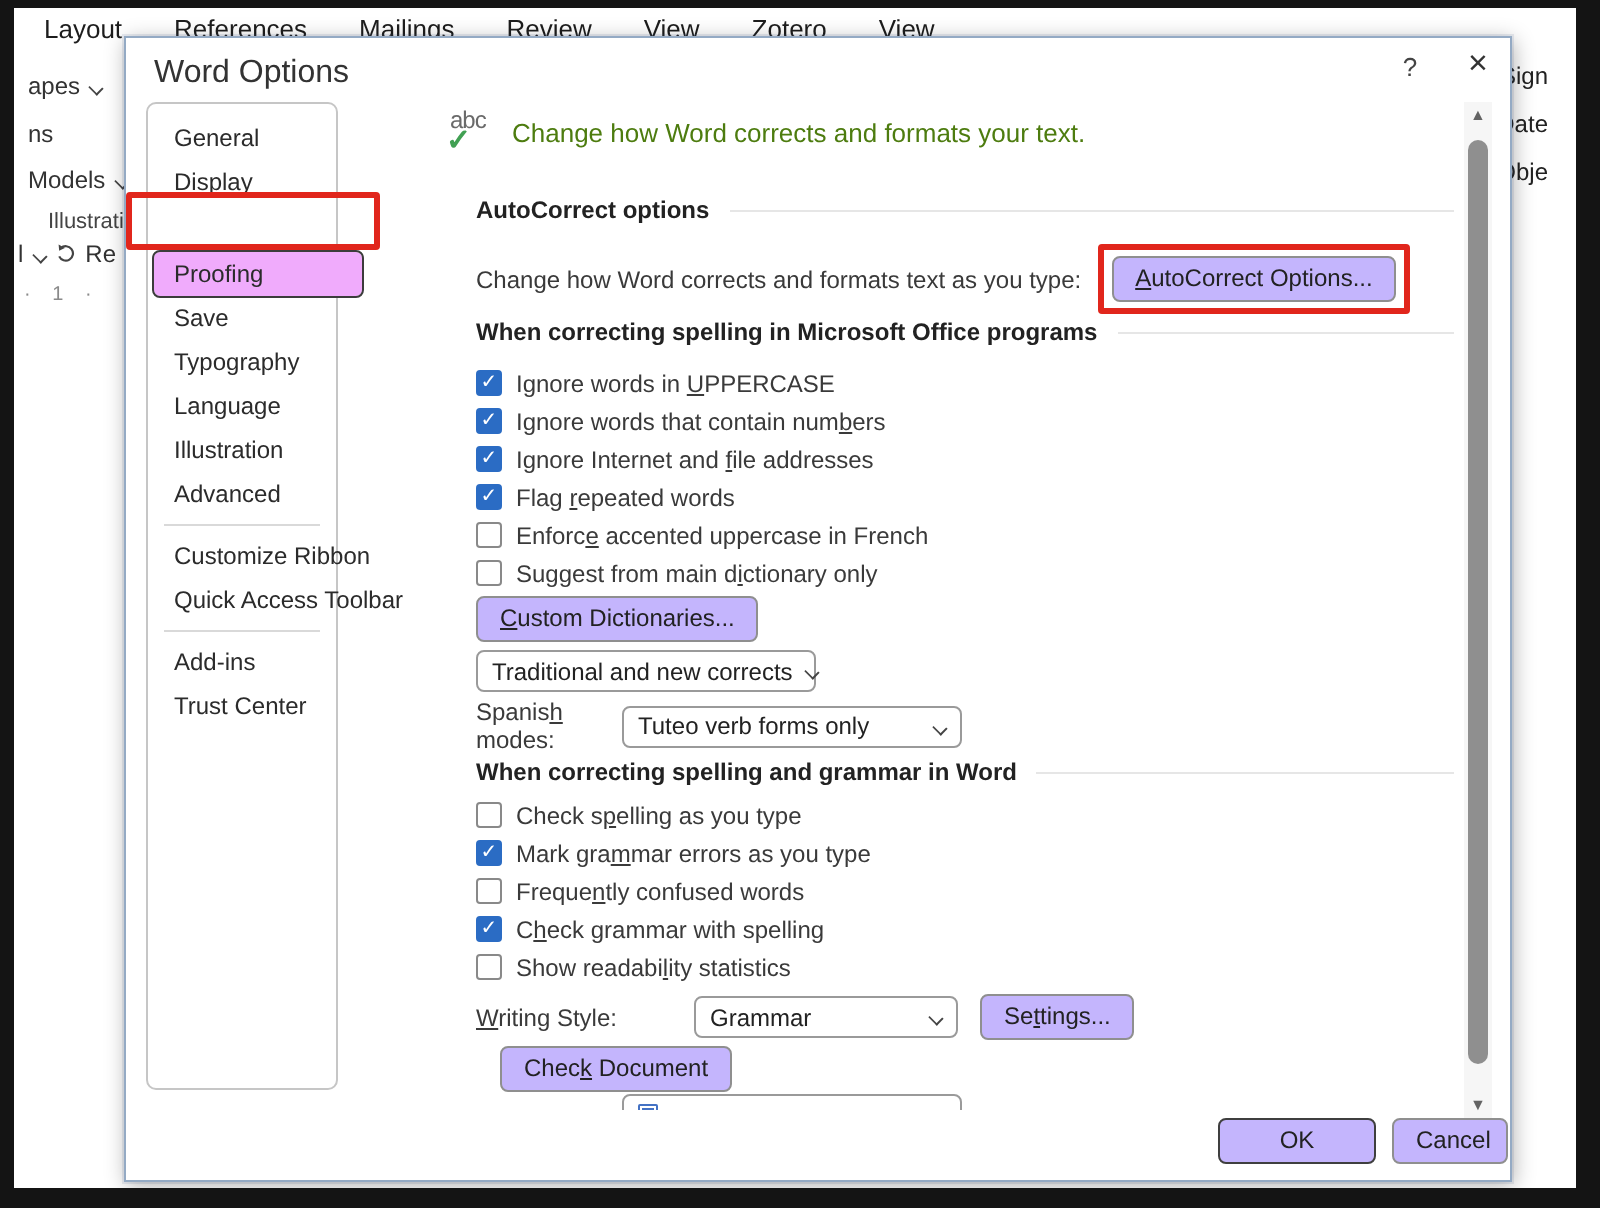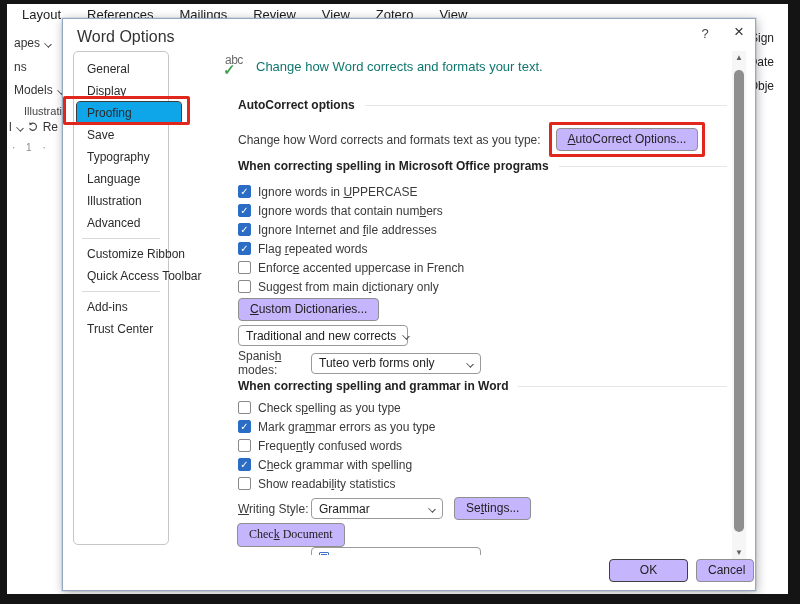--- a/index.html
+++ b/index.html
@@ -33,36 +33,36 @@
             border:1px solid #94aac4; box-shadow:1px 2px 10px rgba(0,0,0,.30), 0 0 0 1px rgba(80,110,160,.12);
             font-size:12px; color:#3a3a3a; }
   .dlg-title { position:absolute; left:14px; top:9px; font-size:16px; color:#333; }
   .dlg-help  { position:absolute; left:633px; top:7px; font-size:13px; color:#444; width:18px; text-align:center; }
   .dlg-close { position:absolute; left:666px; top:3px; font-size:17px; color:#333; width:20px; text-align:center; }
 
   
   .sidebar { position:absolute; left:10px; top:32px; width:96px; height:494px;
              border:1px solid #c6c6c6; border-radius:5px; background:#fff; padding-top:6px; }
   .sb-item { height:22px; line-height:22px; padding-left:13px; color:#2b2b2b; white-space:nowrap; }
-  .sb-item.selected { outline:1px solid #3c3c3c; border-radius:3px; background:#0ea5e9; position:relative; z-index:2;
-                      width:104px; margin-left:3px; padding-left:10px; }
+  .sb-item.selected { outline:1px solid #3c3c3c; border-radius:3px; background:#f0abfc; position:relative; z-index:2;
+                      width:104px; margin-left:3px; padding-left:10px;margin-top:24px; }
   .sb-div { border-top:1px solid #d9d9d9; margin:4px 8px 4px 8px; }
 
   .red-box { position:absolute; border:3px solid #e1261c; border-radius:2px; z-index:10; pointer-events:none; }
   .red-proofing { left:0px; top:77px; width:127px; height:29px; }
 
   
   .content { position:absolute; left:160px; top:30px; width:506px; height:506px; overflow:hidden; }
   .c-abs { position:absolute; }
 
   .intro { left:0; top:4px; display:flex; align-items:center; gap:9px; }
   .abc-icon { width:24px; height:26px; position:relative; flex:none; }
   .abc-icon .t { position:absolute; left:2px; top:0; font-size:12px; color:#6a6a6a; letter-spacing:-0.5px; }
   .abc-icon .c { position:absolute; left:0px; top:8px; font-size:15px; color:#41a053; font-weight:bold; }
-  .intro-text { font-size:13px; color:#0f766e; }
+  .intro-text { font-size:13px; color:#4d7c0f; }
 
   .sec-head { left:15px; right:2px; display:flex; align-items:center; gap:10px; }
   .sec-head b { font-size:12px; color:#222; white-space:nowrap; }
   .sec-head i { flex:1; border-top:1px solid #e6e6e6; }
 
   .ac-row { left:15px; top:73px; display:flex; align-items:center; }
   .red-inline { border:3px solid #e1261c; border-radius:2px; padding:3px 4px; margin-left:8px; }
 
   .btn { display:inline-block; background:#c4b5fd; border:1px solid #8f8f8f; border-radius:4px;
          padding:3px 11px 4px; font-size:12px; color:#222; white-space:nowrap; }
@@ -284,28 +284,28 @@
             <span>C<u>h</u>eck grammar with spelling</span>
           </div>
           <div class="cb-row" style="top: 425px;">
             <span class="cb"></span>
             <span>Show readabi<u>l</u>ity statistics</span>
           </div>
         </div>
 
       <div class="modes-row" style="top:448px;">
         <span class="modes-label"><u>W</u>riting Style:</span>
-        <span class="dd" style="width:132px;">
+        <span class="dd" style="width:132px;margin-left:36px;">
           <span>Grammar</span>
           <span class="chev"></span>
         </span>
         <span class="btn" style="margin-left:11px;">Se<u>t</u>tings...</span>
       </div>
 
-      <div class="c-abs" style="left:14px; top:474px;font-family:Liberation Serif, serif;">
+      <div class="c-abs" style="left:27px; top:474px;">
         <span class="btn">Chec<u>k</u> Document</span>
       </div>
 
       <div class="c-abs" style="left:88px; top:498px;">
         <span class="dd" style="width:170px;">
           <span style="display:inline-flex; align-items:center; gap:5px;">
             <span class="doc-ico"></span>
           </span>
           <span class="chev"></span>
         </span>

